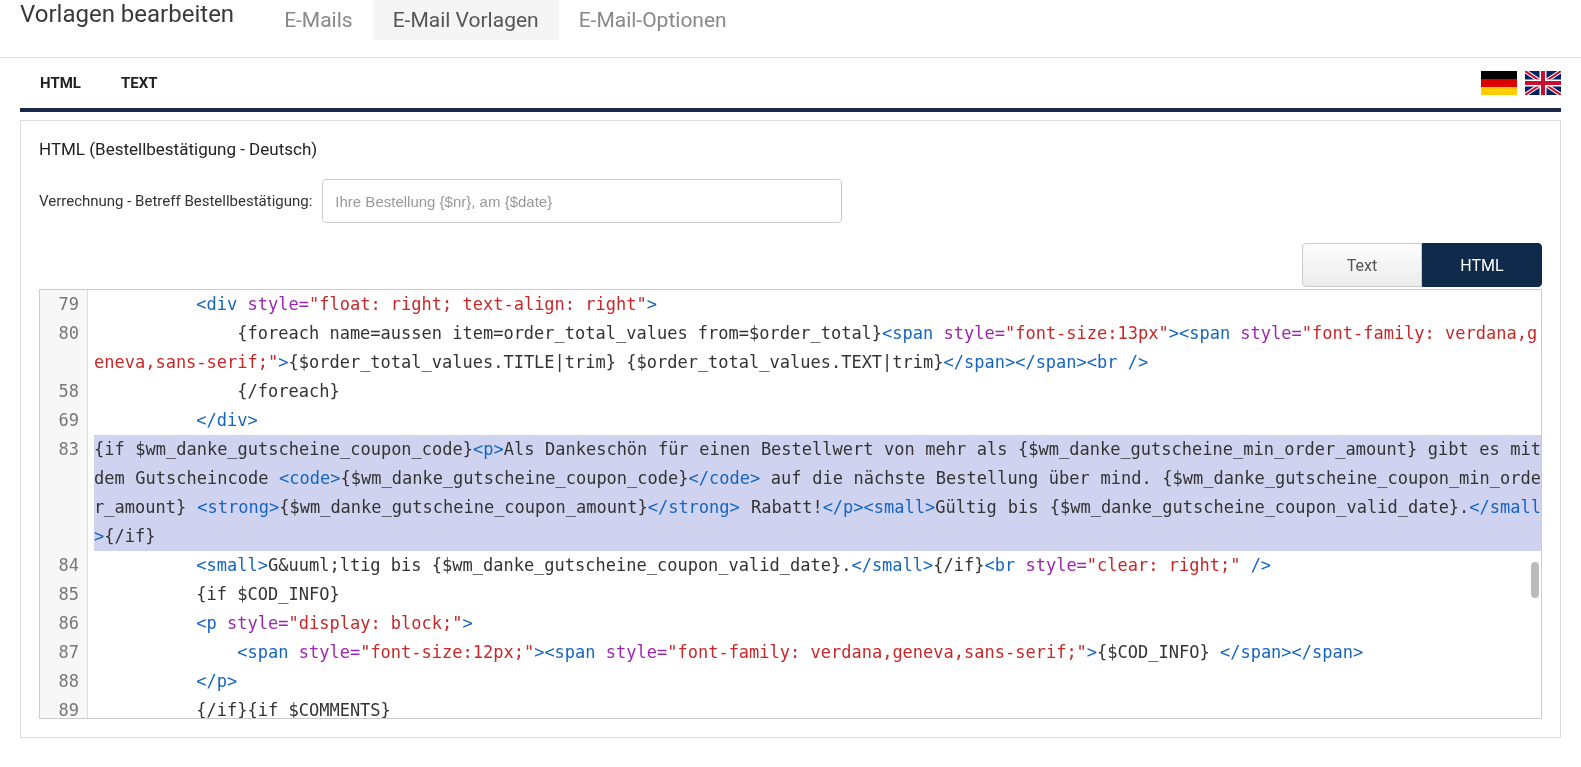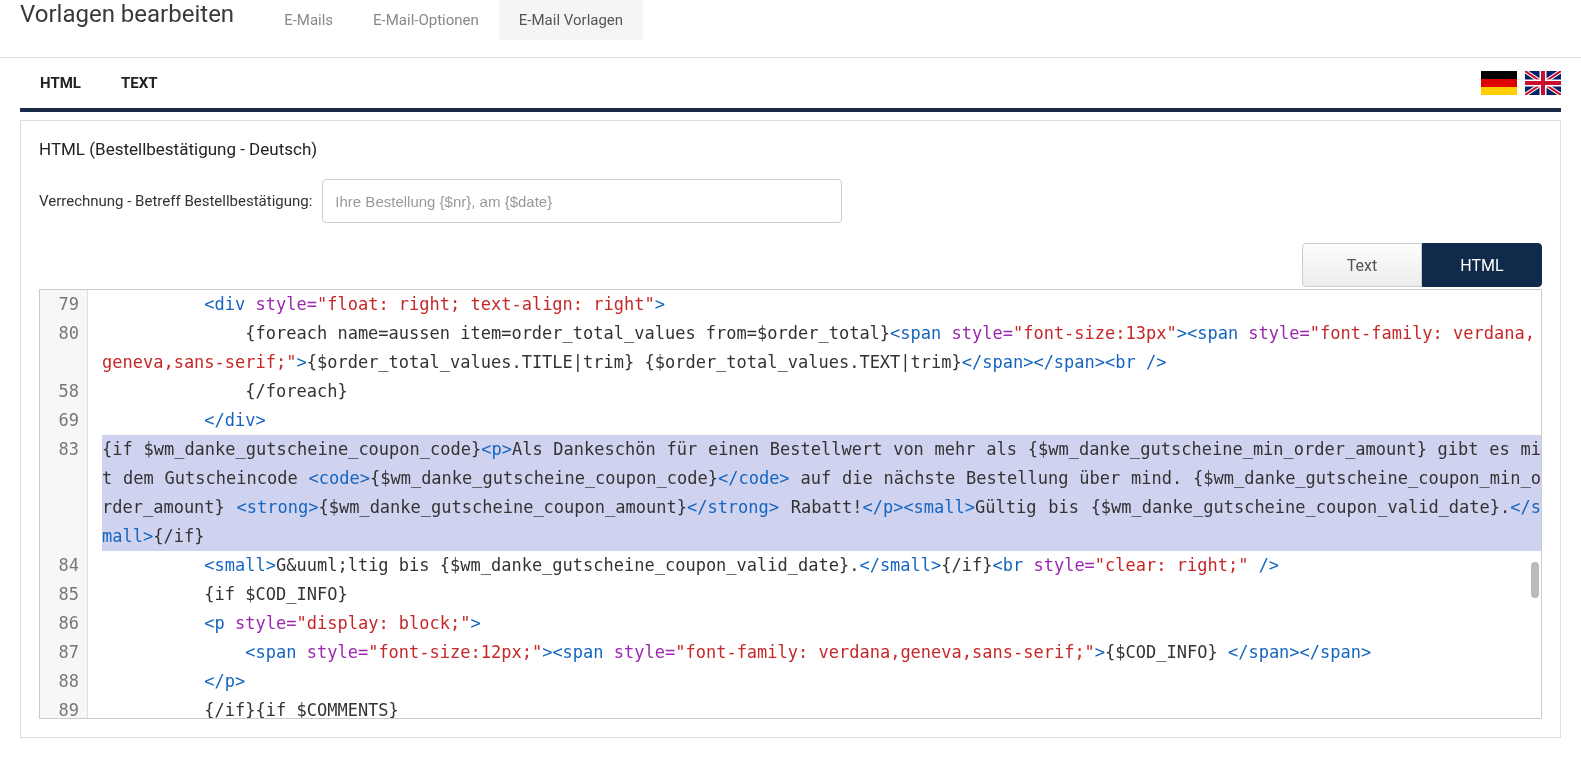--- a/index.html
+++ b/index.html
@@ -1,41 +1,41 @@
 <!DOCTYPE html>
 <html><head>
 <meta charset="utf-8">
 <style>
 * { box-sizing: border-box; margin: 0; padding: 0; }
 body { font-family: -apple-system, BlinkMacSystemFont, "Segoe UI", Roboto, sans-serif; background: #fff; color: #333; }
 
 .topnav { display: flex; align-items: flex-start; border-bottom: 1px solid #e0e0e0; padding: 0 20px; height: 58px; }
 .topnav-title { font-size: 24px; color: #3a3a3a; font-weight: 400; margin-right: 30px; }
-.topnav-item { padding: 0 20px; height: 40px; display: flex; align-items: center; color: #888; font-size: 15px; cursor: pointer; }
+.topnav-item { padding: 0 20px; height: 40px; display: flex; align-items: center; color: #888; font-size: 21px; cursor: pointer; }
 .topnav-item.active { background: #f5f5f5; color: #555; }
 
 .subtabs { display: flex; align-items: center; padding: 0 20px; height: 50px; position: relative; }
 .subtab { padding: 0 20px; font-weight: 700; font-size: 15px; color: #222; cursor: pointer; height: 50px; display: flex; align-items: center; }
 .flags { margin-left: auto; display: flex; gap: 8px; }
 .flag { width: 36px; height: 24px; cursor: pointer; }
 .divider { height: 4px; background: #1a2b4a; margin: 0 20px; }
 
 .panel { border: 1px solid #ddd; margin: 0 20px 20px 20px; padding: 18px; margin-top: 8px; }
 .panel-title { font-weight: 400; font-size: 17px; color: #222; margin-bottom: 20px; }
 .field-row { display: flex; align-items: center; gap: 10px; margin-bottom: 20px; }
 .field-label { font-size: 15px; color: #333; }
 .field-input { width: 520px; height: 44px; border: 1px solid #ccc; border-radius: 4px; padding: 0 12px; font-size: 15px; color: #0c4a6e; }
 .field-input::placeholder { color: #999; }
 
 .editor-tabs { display: flex; justify-content: flex-end; gap: 0; margin-bottom: 2px; }
 .editor-tab { width: 120px; height: 44px; display: flex; align-items: center; justify-content: center; font-size: 16px; cursor: pointer; border: 1px solid #ccc; }
 .editor-tab.text { background: linear-gradient(#fdfdfd, #ececec); color: #555; border-radius: 4px 0 0 4px; }
 .editor-tab.html { background: #0f2a4a; color: #fff; border-radius: 0 4px 4px 0; border-color: #0f2a4a; }
 
-.code-editor { border: 1px solid #ccc; display: flex; font-family: "Consolas", "Menlo", monospace; font-size: 17px; line-height: 29px; position: relative; height: 430px; overflow: hidden; gap: 8px; }
+.code-editor { border: 1px solid #ccc; display: flex; font-family: "Consolas", "Menlo", monospace; font-size: 17px; line-height: 29px; position: relative; height: 430px; overflow: hidden; }
 .gutter { width: 48px; background: #f7f7f7; border-right: 1px solid #ddd; text-align: right; padding-right: 8px; color: #777; user-select: none; }
 .gutter div { height: 29px; }
 .code-content { flex: 1; padding-left: 6px; white-space: pre; overflow-x: hidden; }
 .code-line { height: 29px; display: block; }
 .code-block.highlighted { background: #d0d3f0; display: block; }
 .code-block.highlighted .code-line { height: auto; white-space: pre-wrap; word-break: break-all; text-align: justify; }
 
 .tag { color: #1565c0; }
 .attr { color: #9c27b0; }
 .str { color: #c62828; }
@@ -46,22 +46,22 @@
 
 .flag-de { display: inline-block; }
 .flag-uk { display: inline-block; }
 </style>
 </head>
 <body>
 
 <div class="topnav">
   <div class="topnav-title">Vorlagen bearbeiten</div>
   <div class="topnav-item">E-Mails</div>
+  <div class="topnav-item active">E-Mail Vorlagen</div>
   <div class="topnav-item">E-Mail-Optionen</div>
-  <div class="topnav-item active">E-Mail Vorlagen</div>
 </div>
 
 <div class="subtabs">
   <div class="subtab">HTML</div>
   <div class="subtab">TEXT</div>
   <div class="flags">
     <span class="flag flag-de">
       <svg width="36" height="24" viewBox="0 0 36 24">
           <rect width="36" height="8" fill="#000"></rect>
           <rect y="8" width="36" height="8" fill="#DD0000"></rect>

